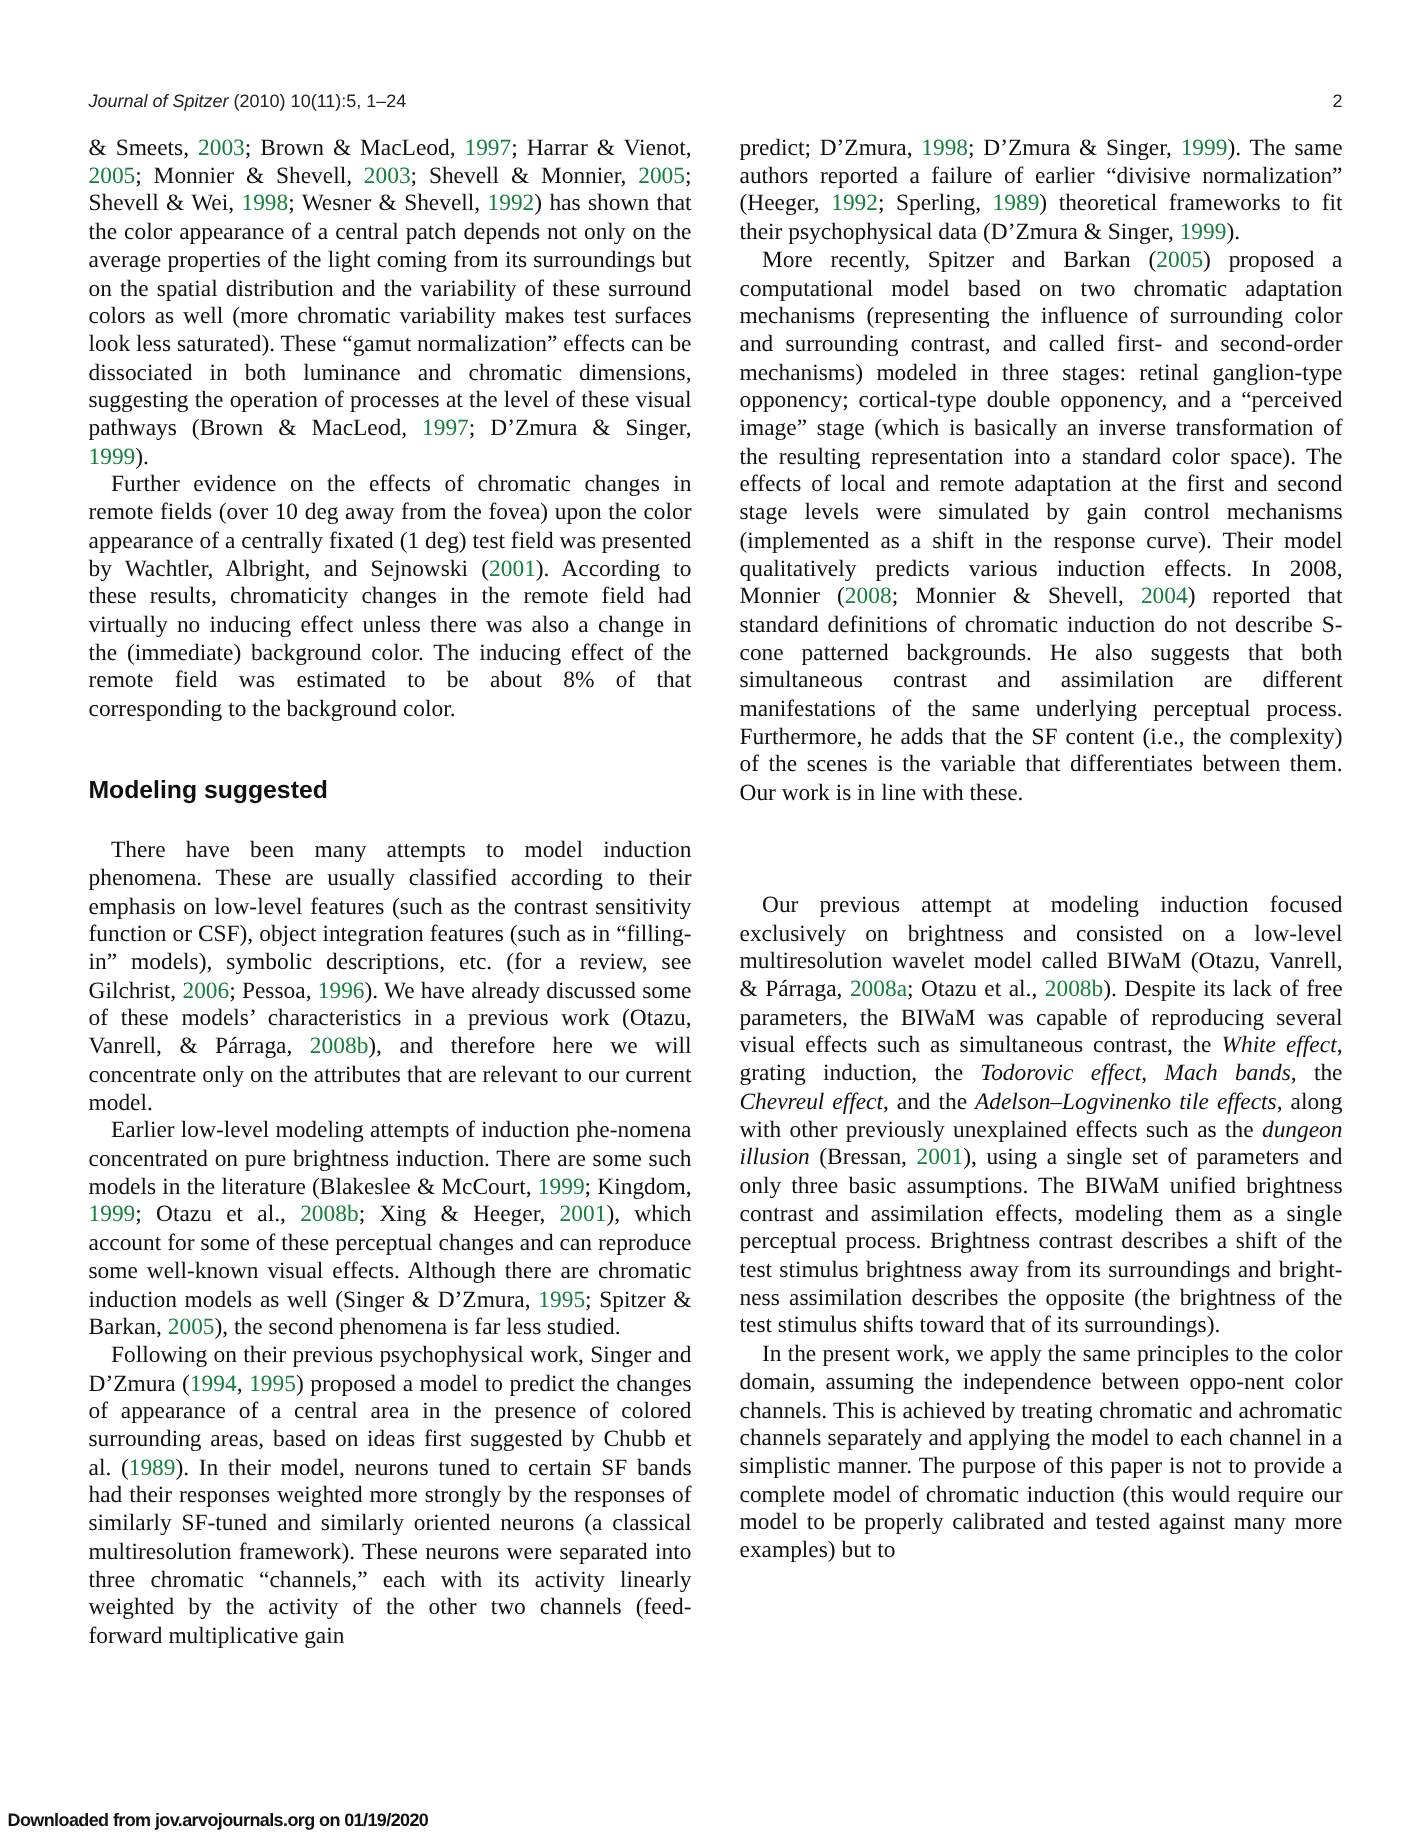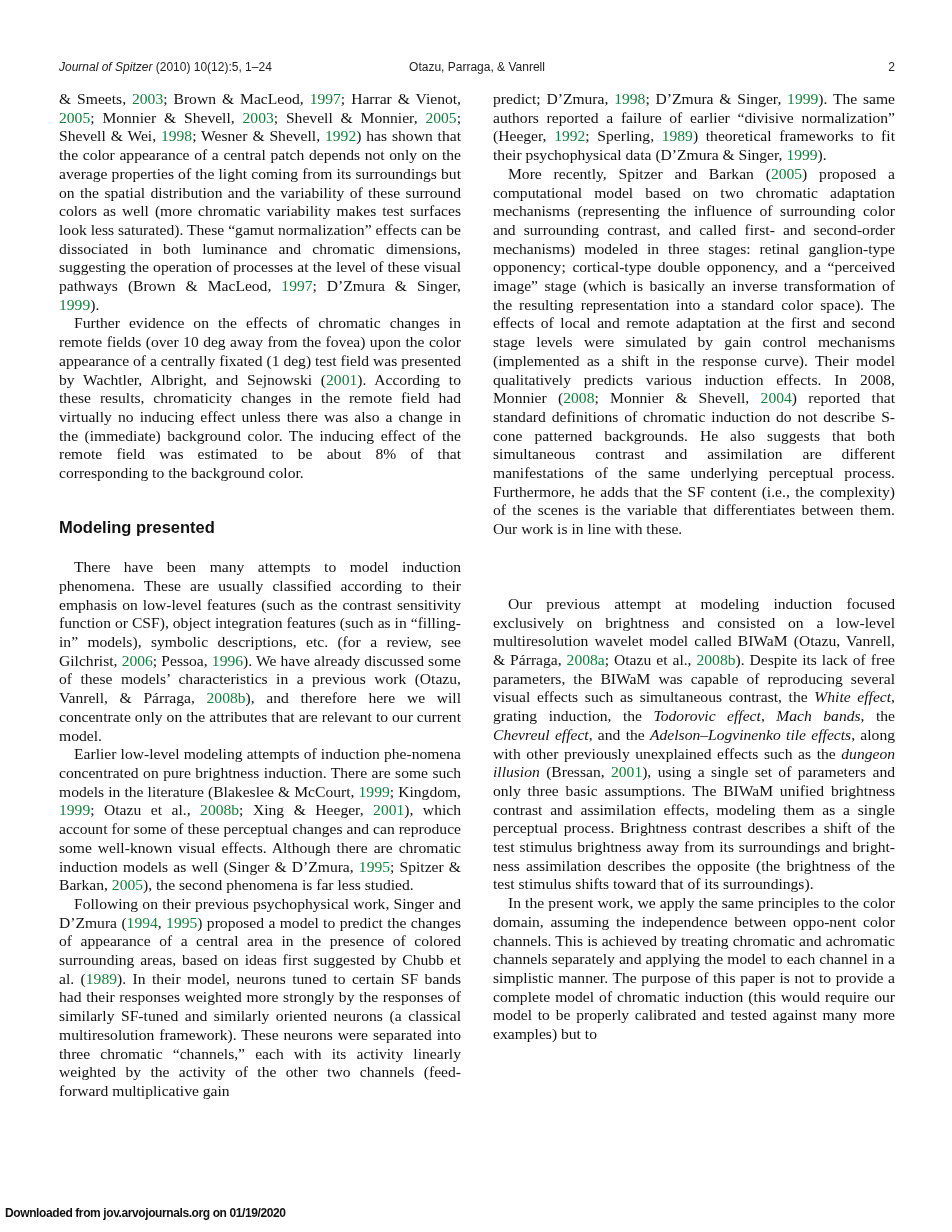--- a/index.html
+++ b/index.html
@@ -30,30 +30,29 @@
   .footer {
     position: absolute; left: 5px; top: 1206px;
     font-family: "Liberation Sans", sans-serif; font-weight: bold; font-size: 12px;
     letter-spacing: -0.4px; color: #111; text-align: right;
   }
 </style>
 </head>
 <body>
 
 <div class="header">
-  <span class="left"><i>Journal of Spitzer</i><span> (2010) 10(12):5, 1–24</span></span>
-  <span class="center">Otazu, Parraga, &amp; Vanrell</span>
+  <span class="left"><i>Journal of Spitzer</i><span> (2010) 10(11):5, 1–24</span></span>
   <span class="right">2</span>
 </div>
 
 <div class="col left" id="col-left">
     <p class="noindent"><span>&amp; Smeets, </span><a>2003</a><span>; Brown &amp; MacLeod, </span><a>1997</a><span>; Harrar &amp; Vienot, </span><a>2005</a><span>; Monnier &amp; Shevell, </span><a>2003</a><span>; Shevell &amp; Monnier, </span><a>2005</a><span>; Shevell &amp; Wei, </span><a>1998</a><span>; Wesner &amp; Shevell, </span><a>1992</a><span>) has shown that the color appearance of a central patch depends not only on the average properties of the light coming from its surroundings but on the spatial distribution and the variability of these surround colors as well (more chromatic variability makes test surfaces look less saturated). These “gamut normalization” effects can be dissociated in both luminance and chromatic dimensions, suggesting the operation of processes at the level of these visual pathways (Brown &amp; MacLeod, </span><a>1997</a><span>; D’Zmura &amp; Singer, </span><a>1999</a><span>).</span></p>
     <p><span>Further evidence on the effects of chromatic changes in remote fields (over 10 deg away from the fovea) upon the color appearance of a centrally fixated (1 deg) test field was presented by Wachtler, Albright, and Sejnowski (</span><a>2001</a><span>). According to these results, chromaticity changes in the remote field had virtually no inducing effect unless there was also a change in the (immediate) background color. The inducing effect of the remote field was estimated to be about 8% of that corresponding to the background color.</span></p>
     <div style="height: 35px;"></div>
-    <h2 class="section">Modeling presented</h2>
+    <h2 class="section">Modeling suggested</h2>
     <div style="height: 21px;"></div>
     <p><span>There have been many attempts to model induction phenomena. These are usually classified according to their emphasis on low-level features (such as the contrast sensitivity function or CSF), object integration features (such as in “filling-in” models), symbolic descriptions, etc. (for a review, see Gilchrist, </span><a>2006</a><span>; Pessoa, </span><a>1996</a><span>). We have already discussed some of these models’ characteristics in a previous work (Otazu, Vanrell, &amp; Párraga, </span><a>2008b</a><span>), and therefore here we will concentrate only on the attributes that are relevant to our current model.</span></p>
     <p><span>Earlier low-level modeling attempts of induction phe-nomena concentrated on pure brightness induction. There are some such models in the literature (Blakeslee &amp; McCourt, </span><a>1999</a><span>; Kingdom, </span><a>1999</a><span>; Otazu et al., </span><a>2008b</a><span>; Xing &amp; Heeger, </span><a>2001</a><span>), which account for some of these perceptual changes and can reproduce some well-known visual effects. Although there are chromatic induction models as well (Singer &amp; D’Zmura, </span><a>1995</a><span>; Spitzer &amp; Barkan, </span><a>2005</a><span>), the second phenomena is far less studied.</span></p>
     <p><span>Following on their previous psychophysical work, Singer and D’Zmura (</span><a>1994</a><span>, </span><a>1995</a><span>) proposed a model to predict the changes of appearance of a central area in the presence of colored surrounding areas, based on ideas first suggested by Chubb et al. (</span><a>1989</a><span>). In their model, neurons tuned to certain SF bands had their responses weighted more strongly by the responses of similarly SF-tuned and similarly oriented neurons (a classical multiresolution framework). These neurons were separated into three chromatic “channels,” each with its activity linearly weighted by the activity of the other two channels (feed-forward multiplicative gain</span></p>
   </div>
 <div class="col right" id="col-right">
     <p class="noindent"><span>predict; D’Zmura, </span><a>1998</a><span>; D’Zmura &amp; Singer, </span><a>1999</a><span>). The same authors reported a failure of earlier “divisive normalization” (Heeger, </span><a>1992</a><span>; Sperling, </span><a>1989</a><span>) theoretical frameworks to fit their psychophysical data (D’Zmura &amp; Singer, </span><a>1999</a><span>).</span></p>
     <p><span>More recently, Spitzer and Barkan (</span><a>2005</a><span>) proposed a computational model based on two chromatic adaptation mechanisms (representing the influence of surrounding color and surrounding contrast, and called first- and second-order mechanisms) modeled in three stages: retinal ganglion-type opponency; cortical-type double opponency, and a “perceived image” stage (which is basically an inverse transformation of the resulting representation into a standard color space). The effects of local and remote adaptation at the first and second stage levels were simulated by gain control mechanisms (implemented as a shift in the response curve). Their model qualitatively predicts various induction effects. In 2008, Monnier (</span><a>2008</a><span>; Monnier &amp; Shevell, </span><a>2004</a><span>) reported that standard definitions of chromatic induction do not describe S-cone patterned backgrounds. He also suggests that both simultaneous contrast and assimilation are different manifestations of the same underlying perceptual process. Furthermore, he adds that the SF content (i.e., the complexity) of the scenes is the variable that differentiates between them. Our work is in line with these.</span></p>
     <div style="height: 35px;"></div>
     <div style="height: 21px;"></div>

